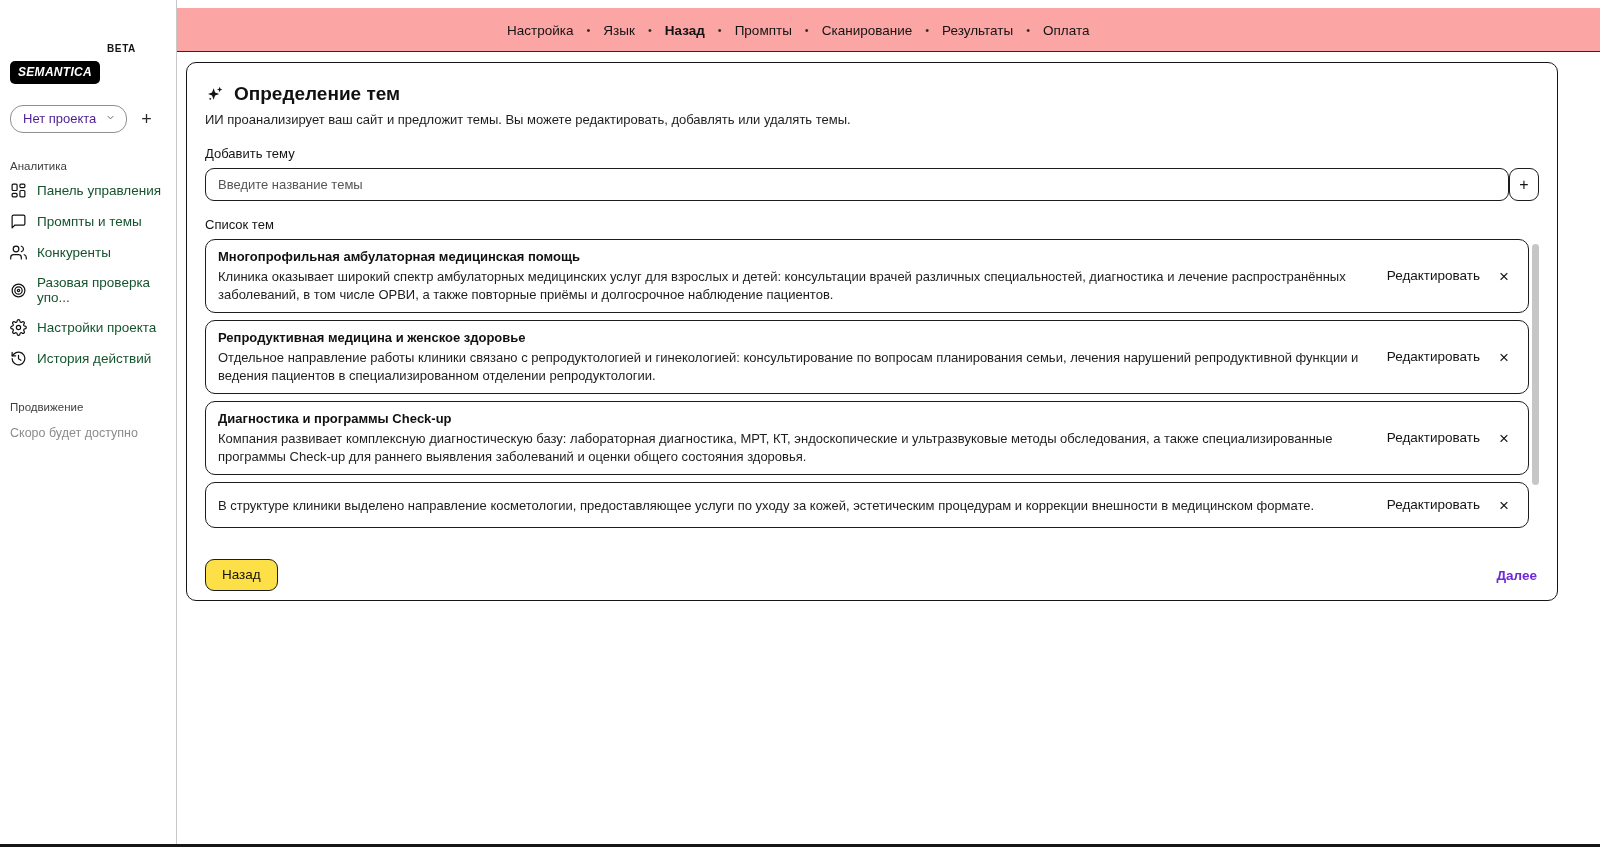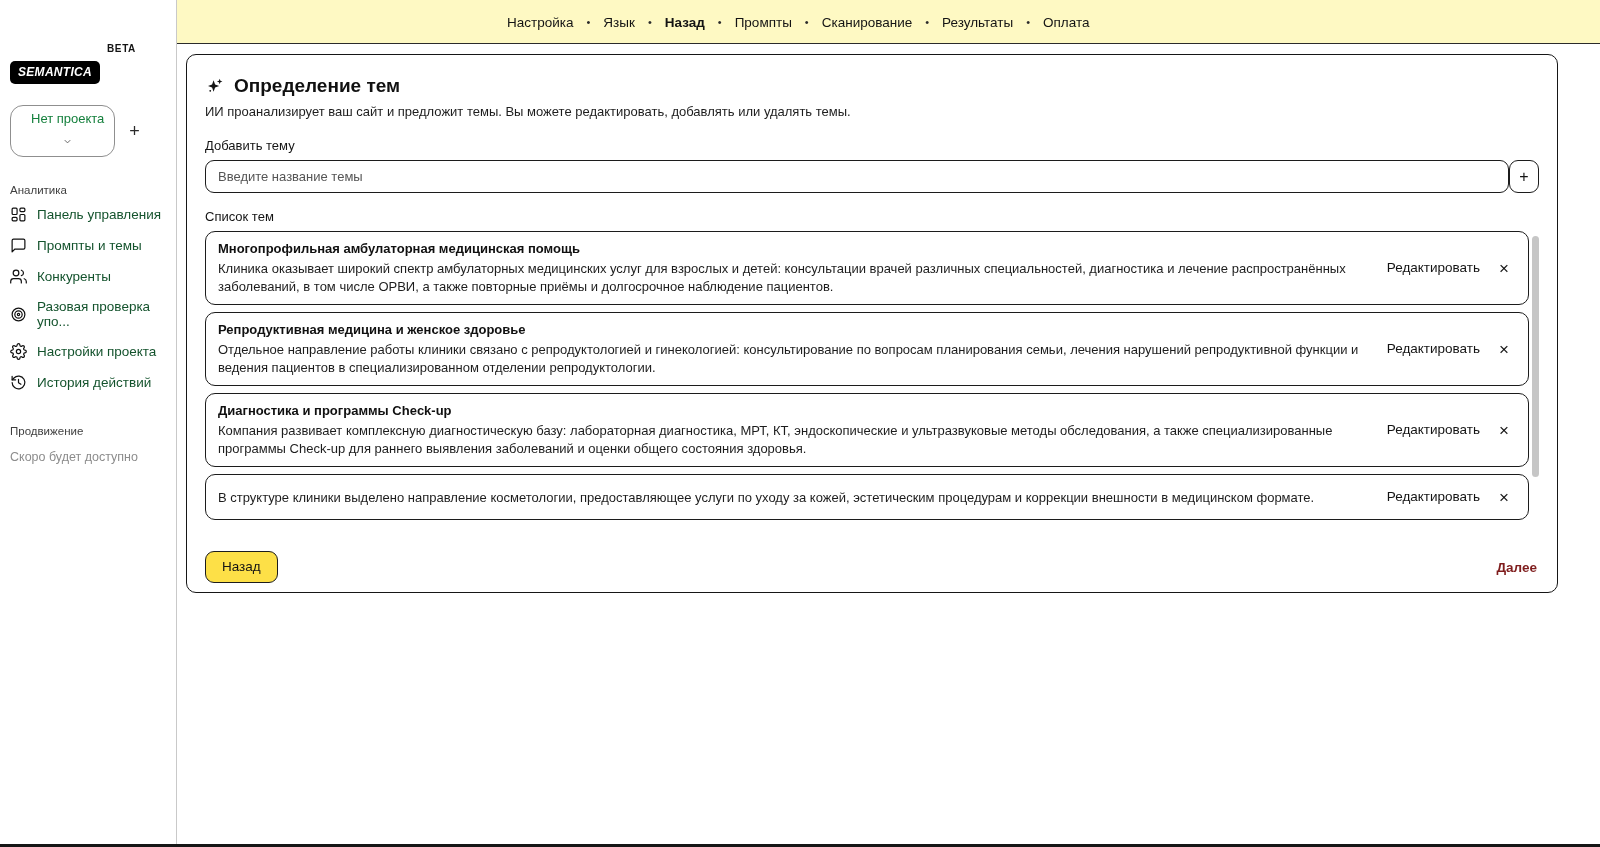--- a/index.html
+++ b/index.html
@@ -12,43 +12,43 @@
 
   
   .sidebar { position:absolute; left:0; top:0; width:177px; height:847px;
     border-right:1px solid #c9c9c9; padding:13px 10px; background:#fff; }
   .brand-row { display:flex; align-items:center; gap:7px; }
   .logo { background:#000000; color:#fff; border-radius:5px; padding:4px 8px 5px;
     font-weight:bold; font-style:italic; font-size:12px; letter-spacing:.3px;margin-top:48px; }
   .beta { font-size:10px; font-weight:700; letter-spacing:.6px; color:#141414; }
   .project-row { margin-top:21px; display:flex; align-items:center; gap:14px; }
   .project-pill { display:flex; align-items:center; gap:9px; border:1px solid #8f8f8f;
-    border-radius:13px; background:#fff; padding:5px 10px 6px 20px; font-size:13px;
-    font-family:inherit; color:#15803d; cursor:pointer;flex-direction:column; }
+    border-radius:13px; background:#fff; padding:5px 10px 6px 12px; font-size:13px;
+    font-family:inherit; color:#4c1d95; cursor:pointer; }
   .project-pill svg { width:11px; height:11px; stroke:#5a5a5a; fill:none; stroke-width:2; }
   .add-project { border:none; background:none; font-size:18px; line-height:1;
     color:#2a2a2a; cursor:pointer; padding:0; font-family:inherit; }
   .side-label { margin:27px 0 3px; font-size:11.5px; color:#3f3f3f; }
   .side-item { display:flex; align-items:center; gap:10px; padding:7px 0; font-size:13.5px;
     color:#14532d; cursor:pointer; }
   .side-icon { display:inline-flex; width:17px; height:17px; }
   .side-icon svg { width:17px; height:17px; stroke:#101010; fill:none; stroke-width:1.7;
     stroke-linecap:round; stroke-linejoin:round; }
   .side-note { margin-top:13px; font-size:12.5px; color:#8c8c8c; }
 
   
-  .topnav { position:absolute; left:177px; top:0; width:1423px; height:44px;
-    border-bottom:1px solid #2b2b2b; background:#fef9c3;text-decoration:underline; }
+  .topnav { position:absolute; left:177px; top:8px; width:1423px; height:44px;
+    border-bottom:1px solid #2b2b2b; background:#fca5a5;text-decoration:underline; }
   .nav-items { position:absolute; left:330px; top:0; height:44px; display:flex; align-items:center; }
   .nav-item { font-size:13.5px; color:#141414; cursor:pointer; white-space:nowrap; }
   .nav-item.active { font-weight:700; }
   .nav-dot { margin:0 13px; font-size:11px; color:#2a2a2a; }
 
   
-  .panel { position:absolute; left:186px; top:54px; width:1372px; height:539px;
+  .panel { position:absolute; left:186px; top:62px; width:1372px; height:539px;
     border:1.5px solid #161616; border-radius:10px; background:#fff; padding:20px 18px 0; }
   .panel-header { display:flex; align-items:center; gap:9px; }
   .sparkles { display:inline-flex; width:20px; height:20px; }
   .sparkles svg { width:20px; height:20px; fill:#141414; }
   .panel-title { font-size:19px; font-weight:700; margin:0; color:#101010; }
   .panel-sub { margin-top:7px; font-size:13px; color:#1d1d1d; }
   .add-label { margin-top:19px; font-size:13px; font-weight:500; }
   .add-row { margin-top:7px; display:flex; }
   .topic-input { flex:1; height:33px; border:1.2px solid #1c1c1c; border-radius:9px;
     padding:0 12px; font-size:13px; font-family:inherit; color:#141414; background:#fff; outline:none; }
@@ -69,21 +69,21 @@
   .close-btn { background:none; border:none; font-size:17px; line-height:1; color:#141414;
     padding:4px 9px; cursor:pointer; font-family:inherit; }
   .scrollbar { position:absolute; right:0; top:0; width:7px; height:304px; }
   .scroll-thumb { position:absolute; top:5px; left:0; width:7px; height:241px;
     border-radius:4px; background:#c6c6c6; cursor:pointer; }
 
   .panel-footer { margin-top:16px; display:flex; justify-content:space-between; align-items:center; }
   .back-btn { border:1.2px solid #1c1c1c; border-radius:9px; background:#fde047;
     padding:7px 16px 8px; font-size:13.5px; font-family:inherit; color:#141414; cursor:pointer; }
   .next-btn { background:none; border:none; font-size:13.5px; font-weight:600;
-    font-family:inherit; color:#7f1d1d; cursor:pointer; padding:4px 2px; }
+    font-family:inherit; color:#6d28d9; cursor:pointer; padding:4px 2px; }
 
   .bottom-bar { position:absolute; left:0; bottom:0; width:1600px; height:3px; background:#161616; }
 </style>
 </head>
 <body>
 
 <div class="app">
 
   <aside class="sidebar">
     <div class="brand-row">

